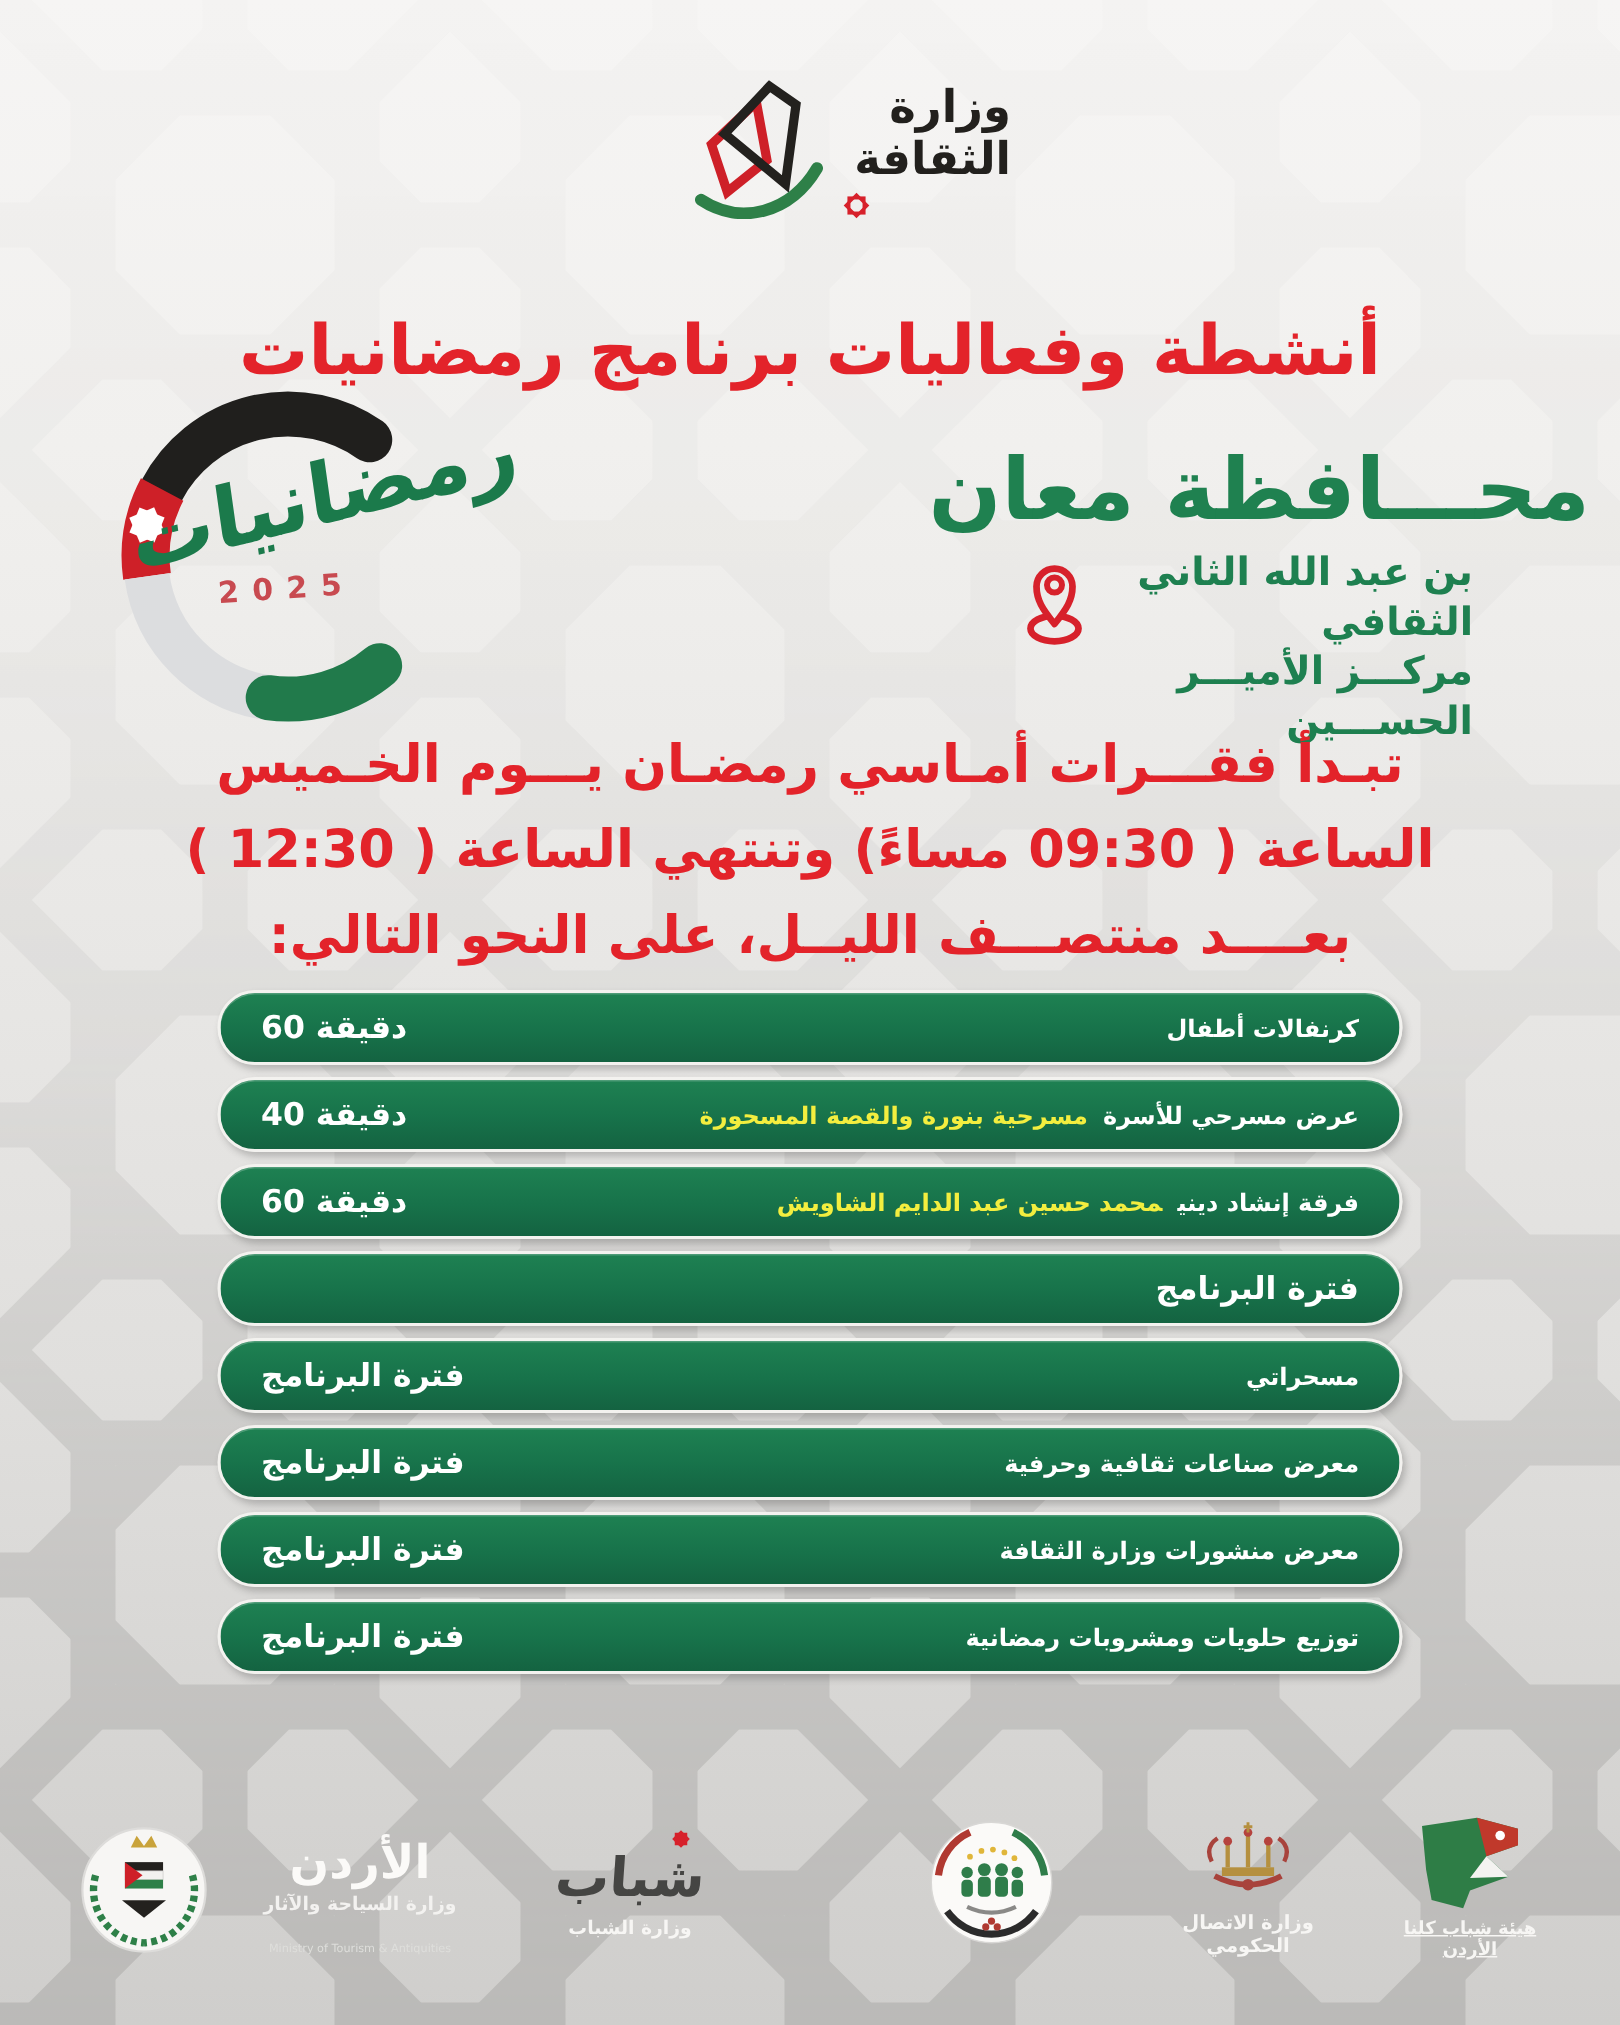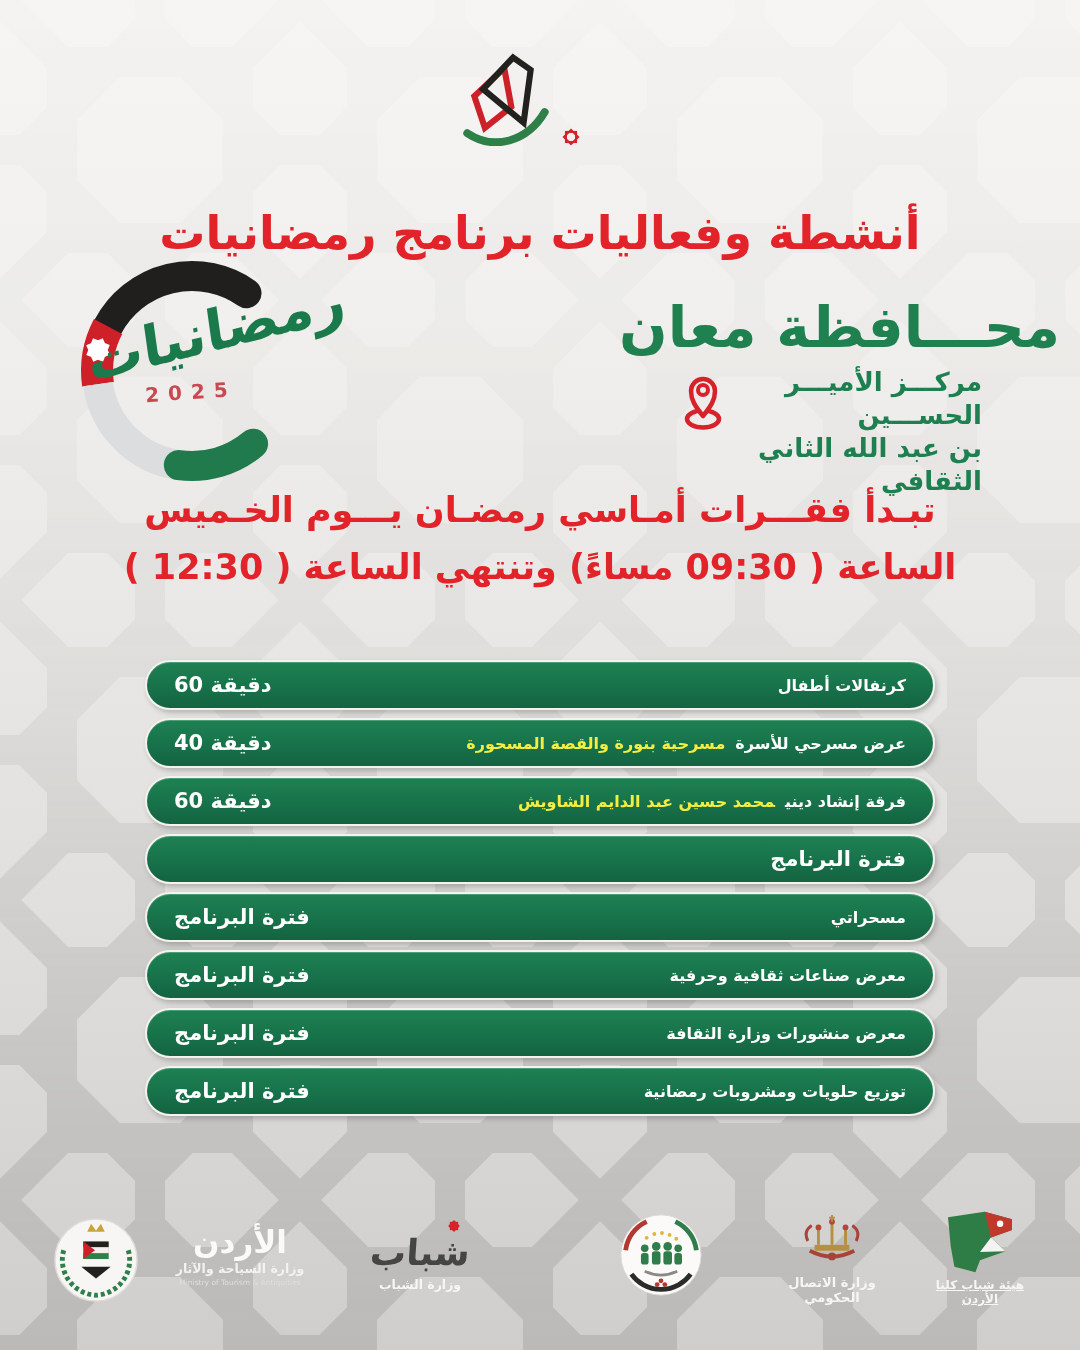--- a/index.html
+++ b/index.html
@@ -50,21 +50,21 @@
   }
   .bar-title{font-size:16px;font-weight:700;white-space:nowrap;text-align:right;}
   .bar-title .hl{color:#f3ee3f;margin-right:10px;}
   .bar-duration{font-size:21px;font-weight:700;white-space:nowrap;}
 
   
   .logo-label{color:#f7f6f4;font-weight:700;}
   .tourism{left:172px;top:1226px;width:136px;text-align:center;}
   .tourism .wordmark{color:#fbfaf8;font-size:31px;font-weight:800;line-height:32px;}
   .tourism .lar{font-size:12.5px;margin-top:3px;color:#f3f2f0;font-weight:700;}
-  .tourism .len{font-size:7.5px;color:#dededb;margin-top:2px;direction:ltr;}
+  .tourism .len{font-size:7.5px;color:#dededb;margin-top:18px;direction:ltr;}
   .youth{left:368px;top:1216px;width:104px;height:100px;text-align:center;}
   .youth .wordmark{color:#454543;font-size:36px;font-weight:900;margin-top:16px;transform:skewX(-4deg);}
   .youth .lar{font-size:12.5px;margin-top:4px;}
   .govcomm{left:774px;top:1212px;width:116px;text-align:center;}
   .govcomm .lar{font-size:13px;margin-top:5px;}
   .kulluna{left:918px;top:1210px;width:124px;text-align:center;}
   .kulluna .lar{font-size:12px;margin-top:4px;text-decoration:underline;}
 </style>
 </head>
 <body>
@@ -92,20 +92,24 @@
         </mask>
     </defs>
     <rect width="1080" height="1350" fill="url(#strap)" mask="url(#fadem)"></rect>
   </svg>
 
   <svg class="abs" style="left:462px;top:50px;" width="88" height="96" viewBox="0 0 100 108">
     <path d="M14 52 L48 20 L56 64 L26 88 Z" fill="none" stroke="#ce2028" stroke-width="7"></path>
     <path d="M58 8 L24 44 L70 82 L78 22 Z" fill="none" stroke="#23211e" stroke-width="7"></path>
     <path d="M6 94 C36 114 74 104 94 70" fill="none" stroke="#2e8048" stroke-width="9" stroke-linecap="round"></path>
   </svg>
+  <div class="abs ministry-text">
+    <div>وزارة</div>
+    <div>الثقافة</div>
+  </div>
   <svg class="abs ministry-star" width="22" height="22" viewBox="0 0 24 24">
     <rect x="6.5" y="6.5" width="11" height="11" fill="none" stroke="#d7212b" stroke-width="2.2"></rect>
     <rect x="6.5" y="6.5" width="11" height="11" fill="none" stroke="#d7212b" stroke-width="2.2" transform="rotate(45 12 12)"></rect>
   </svg>
 
   <div class="abs main-title">أنشطة وفعاليات برنامج رمضانيات</div>
 
   <svg class="abs" style="left:52px;top:246px;" width="300" height="248" viewBox="0 0 300 248">
     <path d="M194.5 47.2 A95 95 0 0 0 56.1 80.4" fill="none" stroke="#201f1d" stroke-width="30" stroke-linecap="round"></path>
     <path d="M56.1 80.4 A95 95 0 0 0 46 138.2" fill="none" stroke="#ce2028" stroke-width="32"></path>
@@ -120,27 +124,28 @@
   <div class="abs badge-year">2025</div>
 
   <div class="abs gov-title">محـــافظة معان</div>
 
   <svg class="abs venue-pin" width="44" height="58" viewBox="0 0 44 58">
     <ellipse cx="22" cy="47" rx="16" ry="8.5" fill="none" stroke="#d7212b" stroke-width="4.5"></ellipse>
     <path d="M22 44 C14 34 10 28 10 19 A12 12 0 1 1 34 19 C34 28 30 34 22 44 Z" fill="#edecea" stroke="#d7212b" stroke-width="4.5" stroke-linejoin="round"></path>
     <circle cx="22" cy="18" r="5" fill="none" stroke="#d7212b" stroke-width="4"></circle>
   </svg>
   <div class="abs venue">
+    <div>بن عبد الله الثاني الثقافي</div>
     <div>مركـــز الأميـــر الحســـين</div>
-    <div>بن عبد الله الثاني الثقافي</div>
   </div>
 
   <div class="abs intro">
     <div>تبـدأ فقـــرات أمـاسي رمضـان يـــوم الخـميس</div>
     <div>الساعة ( 09:30 مساءً) وتنتهي الساعة ( 12:30 )</div>
+    <div>بعــــد منتصـــف الليــل، على النحو التالي:</div>
   </div>
 
   <div class="bar" style="top:660px">
     <div class="bar-title"><span>كرنفالات أطفال</span><span class="hl"></span></div>
     <div class="bar-duration" dir="ltr">60 دقيقة</div>
   </div>
   <div class="bar" style="top:718px">
     <div class="bar-title"><span>عرض مسرحي للأسرة</span><span class="hl">مسرحية بنورة والقصة المسحورة</span></div>
     <div class="bar-duration" dir="ltr">40 دقيقة</div>
   </div>

